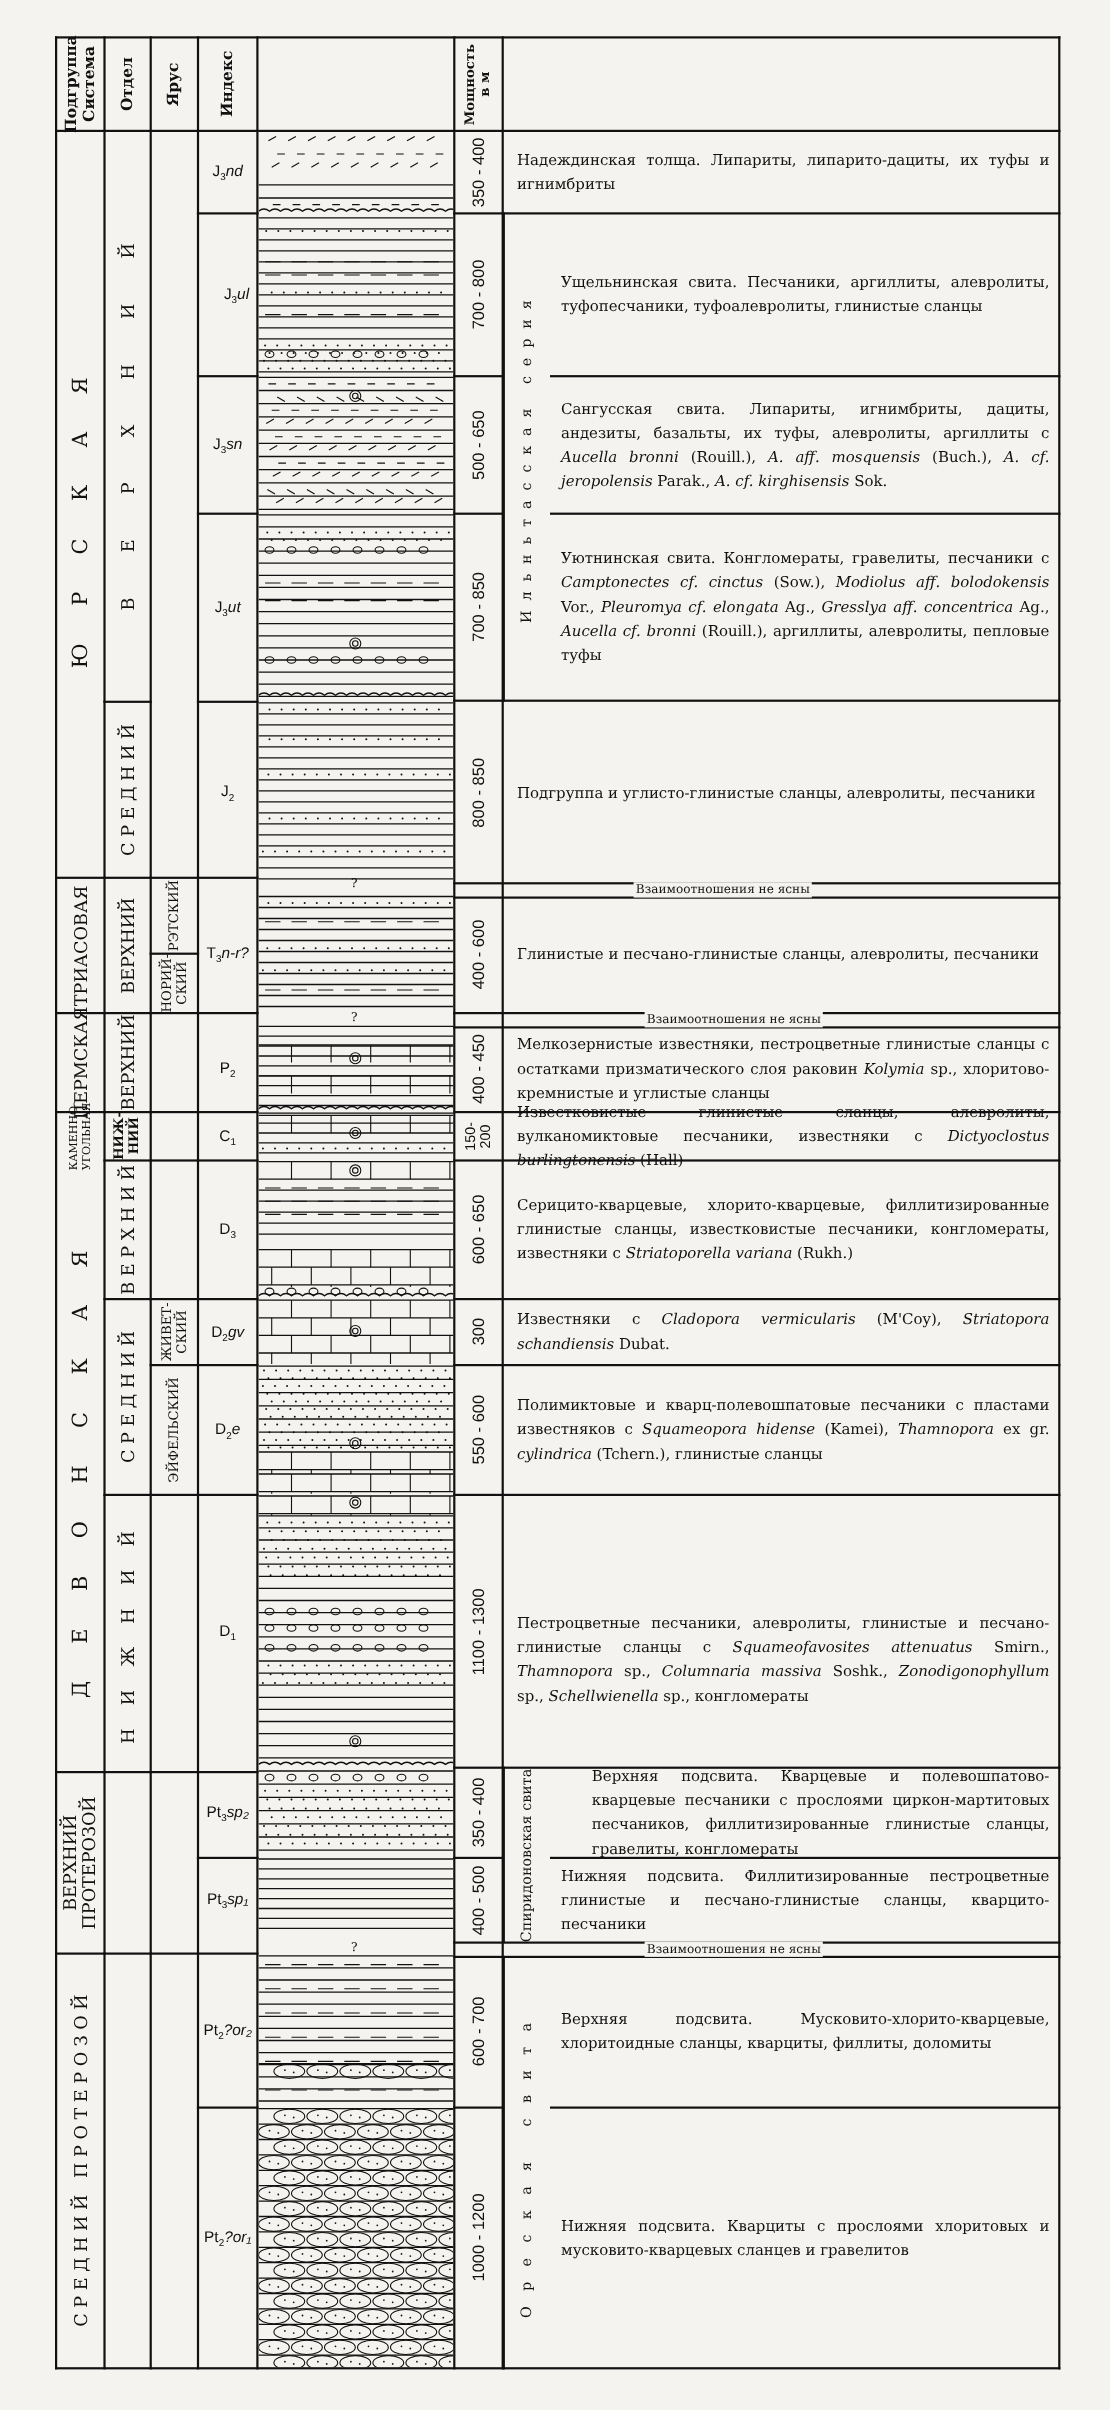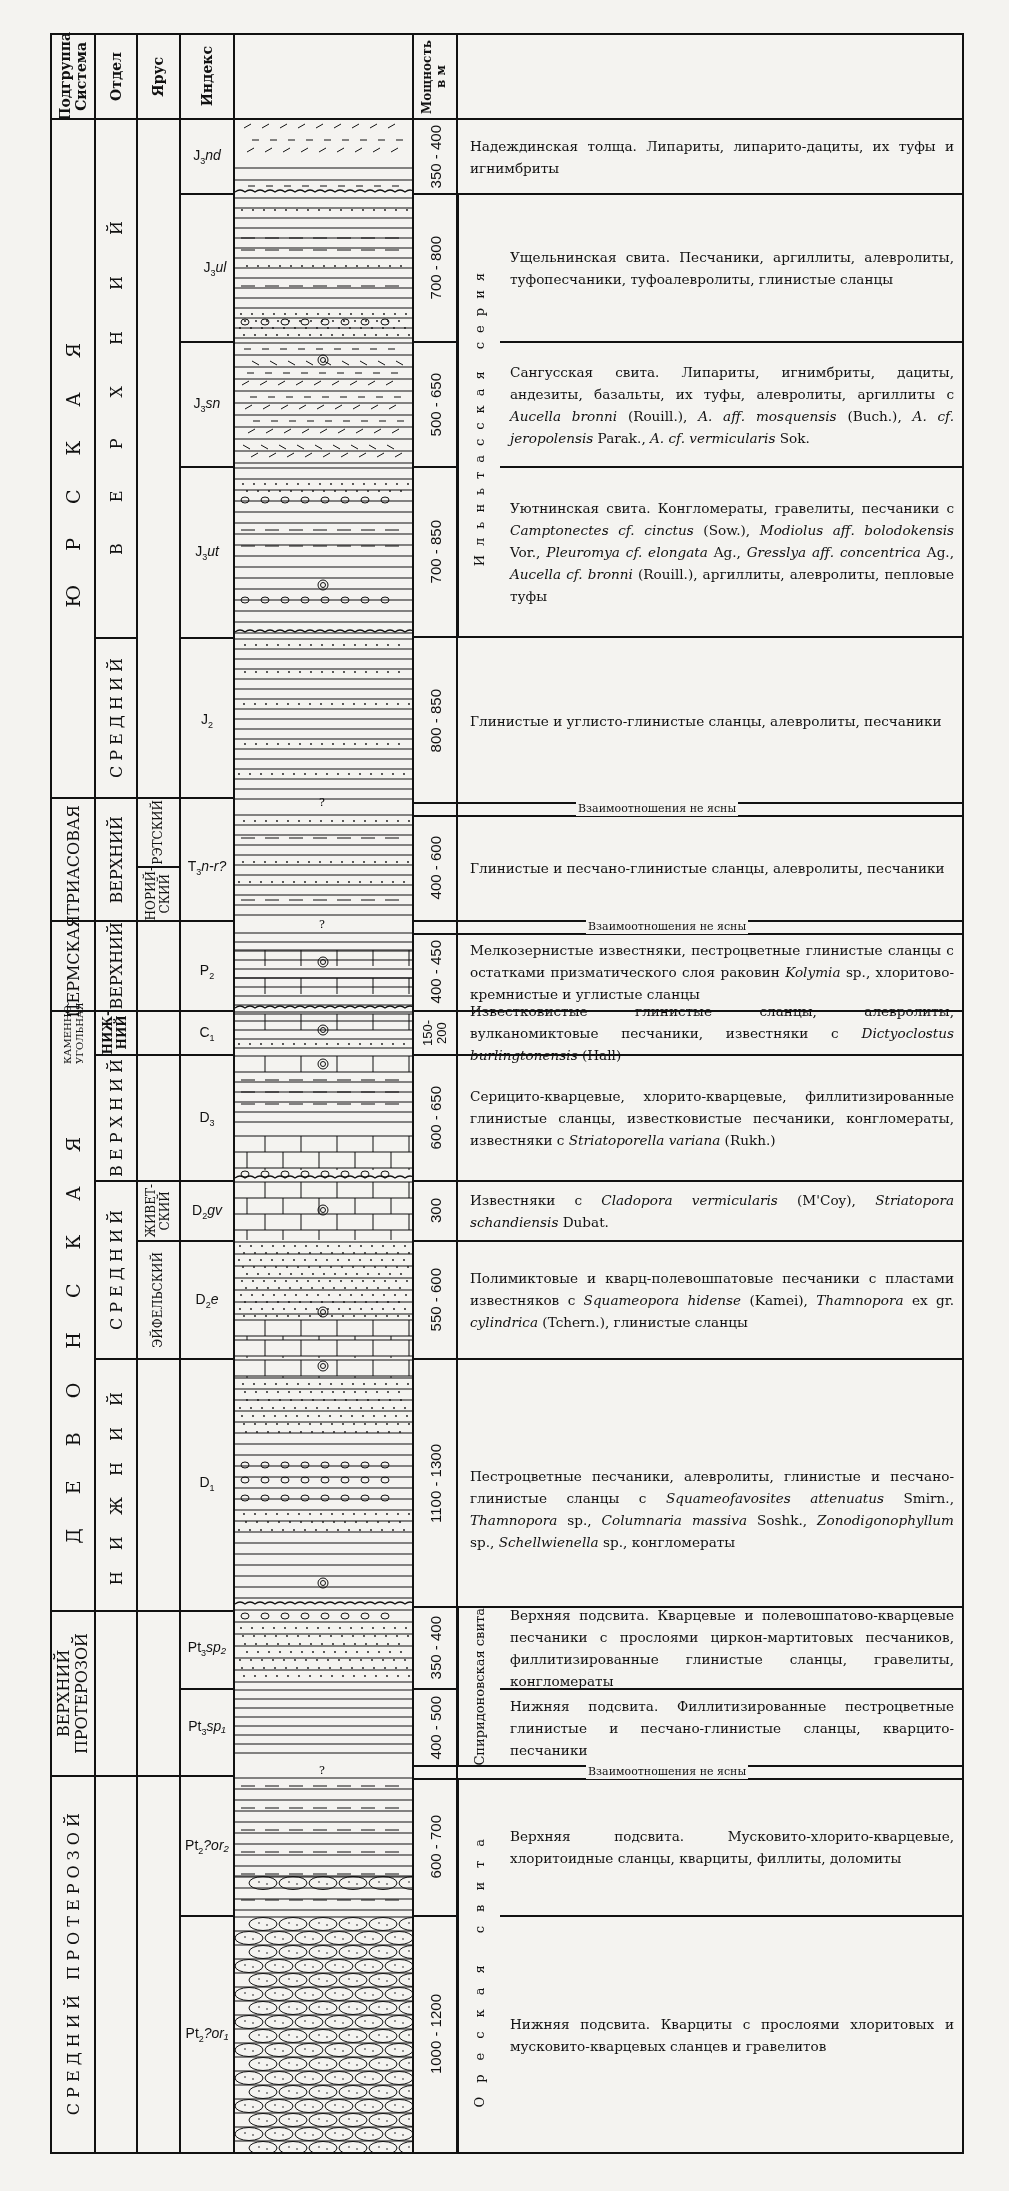--- a/index.html
+++ b/index.html
@@ -217,39 +217,39 @@
       <div class="cell" style="left: 510px; top: 195px; width: 448px; height: 146px; justify-content: flex-start;">
         <div class="desc" style="position: static;">Ущельнинская свита. Песчаники, аргиллиты, алевролиты, туфопесчаники, туфоалевролиты, глинистые сланцы</div>
       </div>
       <div class="cell" style="left: 181px; top: 343px; width: 52px; height: 123px;">
         <span class="idx">J<sub style="font-size:9px">3</sub><i>sn</i></span>
       </div>
       <div class="cell" style="left: 414px; top: 343px; width: 42px; height: 123px;">
         <span class="rot thick" style="white-space: pre;">500 - 650</span>
       </div>
       <div class="cell" style="left: 510px; top: 343px; width: 448px; height: 123px; justify-content: flex-start;">
-        <div class="desc" style="position: static;">Сангусская свита. Липариты, игнимбриты, дациты, андезиты, базальты, их туфы, алевролиты, аргиллиты с <i>Aucella bronni</i> (Rouill.), <i>A. aff. mosquensis</i> (Buch.), <i>A. cf. jeropolensis</i> Parak., <i>A. cf. vermicularis</i> Sok.</div>
+        <div class="desc" style="position: static;">Сангусская свита. Липариты, игнимбриты, дациты, андезиты, базальты, их туфы, алевролиты, аргиллиты с <i>Aucella bronni</i> (Rouill.), <i>A. aff. mosquensis</i> (Buch.), <i>A. cf. jeropolensis</i> Parak., <i>A. cf. kirghisensis</i> Sok.</div>
       </div>
       <div class="cell" style="left: 181px; top: 468px; width: 52px; height: 168px;">
         <span class="idx">J<sub style="font-size:9px">3</sub><i>ut</i></span>
       </div>
       <div class="cell" style="left: 414px; top: 468px; width: 42px; height: 168px;">
         <span class="rot thick" style="white-space: pre;">700 - 850</span>
       </div>
       <div class="cell" style="left: 510px; top: 468px; width: 448px; height: 168px; justify-content: flex-start;">
         <div class="desc" style="position: static;">Уютнинская свита. Конгломераты, гравелиты, песчаники с <i>Camptonectes cf. cinctus</i> (Sow.), <i>Modiolus aff. bolodokensis</i> Vor., <i>Pleuromya cf. elongata</i> Ag., <i>Gresslya aff. concentrica</i> Ag., <i>Aucella cf. bronni</i> (Rouill.), аргиллиты, алевролиты, пепловые туфы</div>
       </div>
       <div class="cell" style="left: 181px; top: 639px; width: 52px; height: 163px;">
         <span class="idx">J<sub style="font-size:9px">2</sub></span>
       </div>
       <div class="cell" style="left: 414px; top: 639px; width: 42px; height: 163px;">
         <span class="rot thick" style="white-space: pre;">800 - 850</span>
       </div>
       <div class="cell" style="left: 470px; top: 639px; width: 488px; height: 163px; justify-content: flex-start;">
-        <div class="desc" style="position: static;">Глинистые и углисто-глинистые сланцы, алевролиты, песчаники</div>
+        <div class="desc" style="position: static;">Подгруппа и углисто-глинистые сланцы, алевролиты, песчаники</div>
       </div>
       <div class="cell" style="left: 181px; top: 815px; width: 52px; height: 105px;">
         <span class="idx">T<sub style="font-size:9px">3</sub><i>n-r?</i></span>
       </div>
       <div class="cell" style="left: 414px; top: 815px; width: 42px; height: 105px;">
         <span class="rot thick" style="white-space: pre;">400 - 600</span>
       </div>
       <div class="cell" style="left: 470px; top: 815px; width: 488px; height: 105px; justify-content: flex-start;">
         <div class="desc" style="position: static;">Глинистые и песчано-глинистые сланцы, алевролиты, песчаники</div>
       </div>
@@ -308,21 +308,21 @@
       <div class="cell" style="left: 470px; top: 1360px; width: 488px; height: 297px; justify-content: flex-end;">
         <div class="desc" style="position: static;">Пестроцветные песчаники, алевролиты, глинистые и песчано-глинистые сланцы с <i>Squameofavosites attenuatus</i> Smirn., <i>Thamnopora</i> sp., <i>Columnaria massiva</i> Soshk., <i>Zonodigonophyllum</i> sp., <i>Schellwienella</i> sp., конгломераты</div>
       </div>
       <div class="cell" style="left: 181px; top: 1608px; width: 52px; height: 80px;">
         <span class="idx">Pt<sub style="font-size:9px">3</sub><i>sp₂</i></span>
       </div>
       <div class="cell" style="left: 414px; top: 1608px; width: 42px; height: 80px;">
         <span class="rot thick" style="white-space: pre;">350 - 400</span>
       </div>
       <div class="cell" style="left: 510px; top: 1608px; width: 448px; height: 80px; justify-content: flex-start;">
-        <div class="desc" style="position: static;">Верхняя подсвита. Кварцевые и полевошпатово-кварцевые песчаники с прослоями циркон-мартитовых песчаников, филлитизированные глинистые сланцы, гравелиты, конгломераты</div>
+        <div class="desc" style="position: static; margin-left: 28px;">Верхняя подсвита. Кварцевые и полевошпатово-кварцевые песчаники с прослоями циркон-мартитовых песчаников, филлитизированные глинистые сланцы, гравелиты, конгломераты</div>
       </div>
       <div class="cell" style="left: 181px; top: 1690px; width: 52px; height: 75px;">
         <span class="idx">Pt<sub style="font-size:9px">3</sub><i>sp₁</i></span>
       </div>
       <div class="cell" style="left: 414px; top: 1690px; width: 42px; height: 75px;">
         <span class="rot thick" style="white-space: pre;">400 - 500</span>
       </div>
       <div class="cell" style="left: 510px; top: 1690px; width: 448px; height: 75px; justify-content: flex-start;">
         <div class="desc" style="position: static;">Нижняя подсвита. Филлитизированные пестроцветные глинистые и песчано-глинистые сланцы, кварцито-песчаники</div>
       </div>

